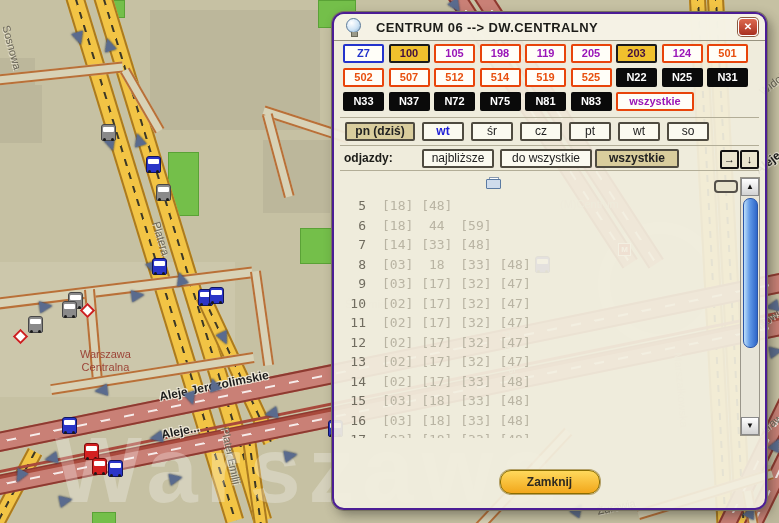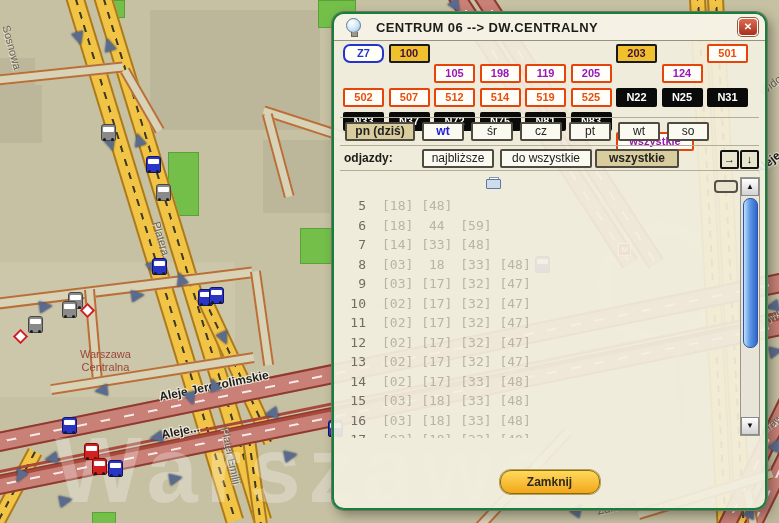--- a/index.html
+++ b/index.html
@@ -35,37 +35,37 @@
   .bus .wheel{position:absolute;bottom:-1px;width:3px;height:3px;background:#1a1a1a;border-radius:50%;}
   .bus .w1{left:1px}.bus .w2{right:1px}
   .bus-blue{background:#2a35c8;border:1px solid #10145e;}
   .bus-gray{background:#8a8a8a;border:1px solid #474747;}
   .tram-red{background:#d42020;border:1px solid #7a0c0c;}
   .stop{position:absolute;width:7px;height:7px;background:#fff;border:2px solid #cc2222;transform:rotate(45deg);z-index:7;}
   .metro{position:absolute;width:11px;height:11px;background:#c42222;color:#fff;font-size:8px;font-weight:bold;
     text-align:center;line-height:11px;z-index:4;border:1px solid #fff;}
   
   #dialog{position:absolute;left:332px;top:12px;width:431px;height:494px;z-index:10;
-    background:rgba(242,239,224,.93);border:2px solid #15803d;border-radius:12px;
+    background:rgba(242,239,224,.93);border:2px solid #4c1d95;border-radius:12px;
     box-shadow:0 0 0 1px #77735f,4px 5px 12px rgba(40,40,30,.45);}
   #titlebar{position:absolute;left:0;right:0;top:0;height:26px;border-bottom:1px solid #97927f;
     border-radius:10px 10px 0 0;background:rgba(246,243,230,.85);cursor:move;}
   #dlg-title{position:absolute;left:42px;top:6px;font-size:13px;font-weight:bold;color:#1c1c18;letter-spacing:.4px;}
   #bulb{position:absolute;left:12px;top:4px;width:13px;height:13px;border-radius:50%;
     background:radial-gradient(circle at 35% 30%,#ffffff,#cfe4f5 55%,#86aed2);border:1px solid #5a7a9a;}
   #bulb::after{content:"";position:absolute;left:4px;top:13px;width:5px;height:4px;background:#9a9a8a;border:1px solid #6a6a5a;border-top:none;}
   #close-btn{position:absolute;right:7px;top:4px;width:18px;height:16px;border-radius:4px;cursor:pointer;
     background:linear-gradient(#dd6a50,#a83020);border:1px solid #fff;box-shadow:0 0 0 1px #8a5a40;
     color:#fff;font-size:10px;font-weight:bold;text-align:center;line-height:16px;}
   #lines{position:absolute;left:9px;top:30px;width:417px;display:flex;flex-wrap:wrap;}
   .lbtn{width:37px;height:15px;margin:0 4.5px 5px 0;border:2px solid #e8440a;border-radius:2px;background:#fffef8;
     font-size:11px;font-weight:bold;text-align:center;line-height:15px;cursor:pointer;}
-  .lbtn.purple{color:#9a16b8;margin-top:20px;}
+  .lbtn.purple{color:#9a16b8;}
   .lbtn.orange{color:#e8500f;}
-  .lbtn.blue{color:#2333cc;border-color:#2333cc;border-radius:7px;}
+  .lbtn.blue{color:#2333cc;border-color:#2333cc;}
   .lbtn.selected{color:#43103f;background:#f1c12d;border-color:#1a1a1a;}
   .lbtn.night{color:#fff;background:#0a0a0a;border-color:#0a0a0a;}
   .lbtn.wide{width:74px;}
   .sep{position:absolute;left:6px;right:6px;height:0;border-top:1px solid #b2ad97;}
   #days{position:absolute;left:11px;top:108px;display:flex;}
   .dtab{height:15px;margin-right:7px;border:2px solid #4f4b40;border-radius:2px;background:#fbfaf0;
     font-size:12px;color:#222;text-align:center;line-height:15px;cursor:pointer;width:38px;}
   .dtab.selected{background:#d9cd9d;font-weight:bold;width:66px;}
   .dtab.blue{color:#2020d8;font-weight:bold;}
   #dep-row{position:absolute;left:0;right:0;top:135px;height:20px;}

